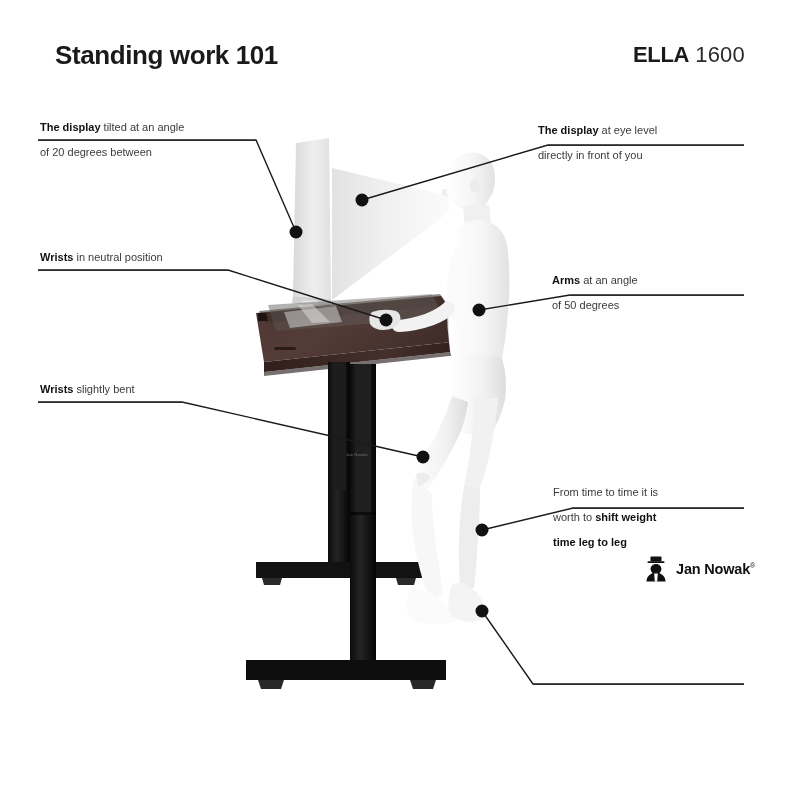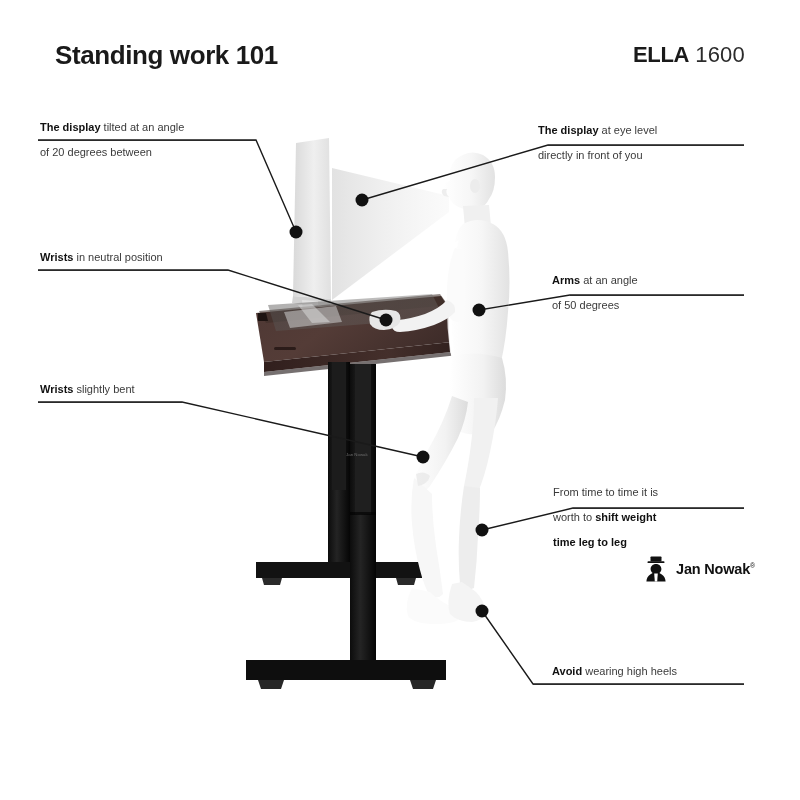--- a/index.html
+++ b/index.html
@@ -313,23 +313,20 @@
   <div class="callout" style="left:40px; top:377px;">
     <span class="ln"><b>Wrists</b><span> slightly bent</span></span>
   </div>
 
   <div class="callout" style="left:553px; top:480px;">
     <span class="ln">From time to time it is</span>
     <span class="ln"><span>worth to </span><b>shift weight</b></span>
     <span class="ln"><b>time leg to leg</b></span>
   </div>
 
-  <div class="callout" style="left:552px; top:659px;">
-    <span class="ln"><b>Avoid</b><span> wearing high heels</span></span>
-  </div>
 
   <div class="rule" style="left:38px;  top:140px; width:218px;"></div>
   <div class="rule" style="left:548px; top:145px; width:196px;"></div>
   <div class="rule" style="left:38px;  top:270px; width:190px;"></div>
   <div class="rule" style="left:570px; top:295px; width:174px;"></div>
   <div class="rule" style="left:38px;  top:402px; width:144px;"></div>
   <div class="rule" style="left:573px; top:508px; width:171px;"></div>
   <div class="rule" style="left:533px; top:684px; width:211px;"></div>
 
   <div class="logo">

